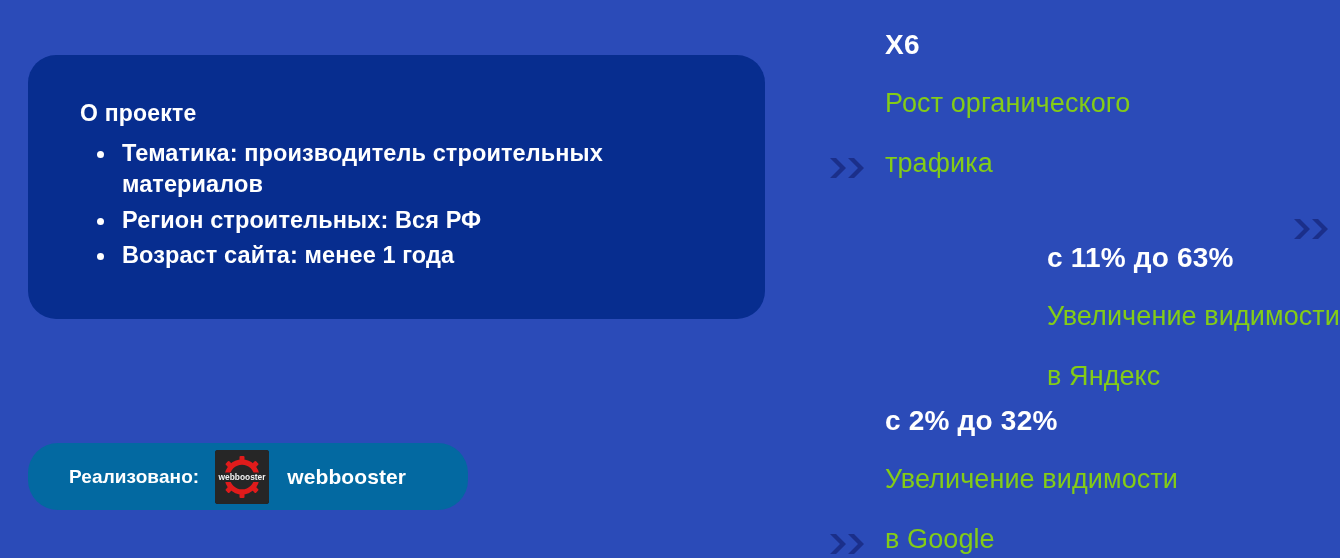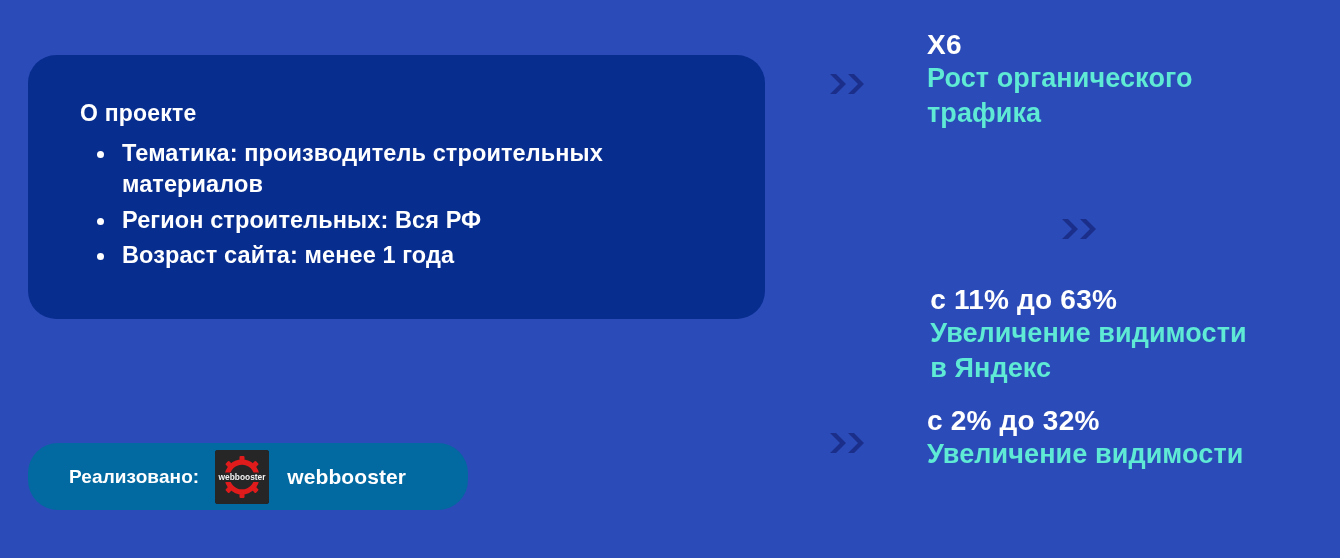--- a/index.html
+++ b/index.html
@@ -129,22 +129,21 @@
     position: absolute;
     left: 800px; top: 0;
     width: 540px; height: 558px;
   }
 
   .stat {
     position: absolute;
     left: 28px;
     width: 512px;
     display: flex;
-    align-items: center;
-    gap: 42px;
+    align-items: flex-end;
   }
 
   .stat-1 { top: 28px; }
   .stat-2 { top: 207px; flex-direction: column; }
   .stat-3 { top: 404px; }
 
   .chev-icon {
     flex: 0 0 auto;
     width: 48px;
     padding-top: 10px;
@@ -159,24 +158,25 @@
   .stat-value {
     font-size: 28px;
     font-weight: bold;
     color: #ffffff;
     line-height: 1.18;
     letter-spacing: 0.2px;
   }
 
   .stat-desc {
     font-size: 27px;
-    font-weight: bold;
-    color: #5eead4;
+    font-weight: normal;
+    color: #84cc16;
     line-height: 1.28;
     letter-spacing: 0.1px;
+    margin-top: 25px;
   }
 </style>
 </head>
 <body>
 
 <div class="slide">
 
   <div class="left-col">
 
     <div class="about-panel">
@@ -261,17 +261,18 @@
     <div class="stat stat-3">
       <span class="chev-icon">
         <svg width="46" height="24" viewBox="0 0 46 24" xmlns="http://www.w3.org/2000/svg">
           <path d="M2 2 L12 12 L2 22 L8 22 L18 12 L8 2 Z" fill="#1b2f8a"></path>
           <path d="M20 2 L30 12 L20 22 L26 22 L36 12 L26 2 Z" fill="#1b2f8a"></path>
         </svg>
       </span>
       <span class="stat-text">
         <span class="stat-value">с 2% до 32%</span>
         <div class="stat-desc">Увеличение видимости</div>
+        <div class="stat-desc">в Google</div>
       </span>
     </div>
 
   </div>
 </div>
 
 </body></html>

